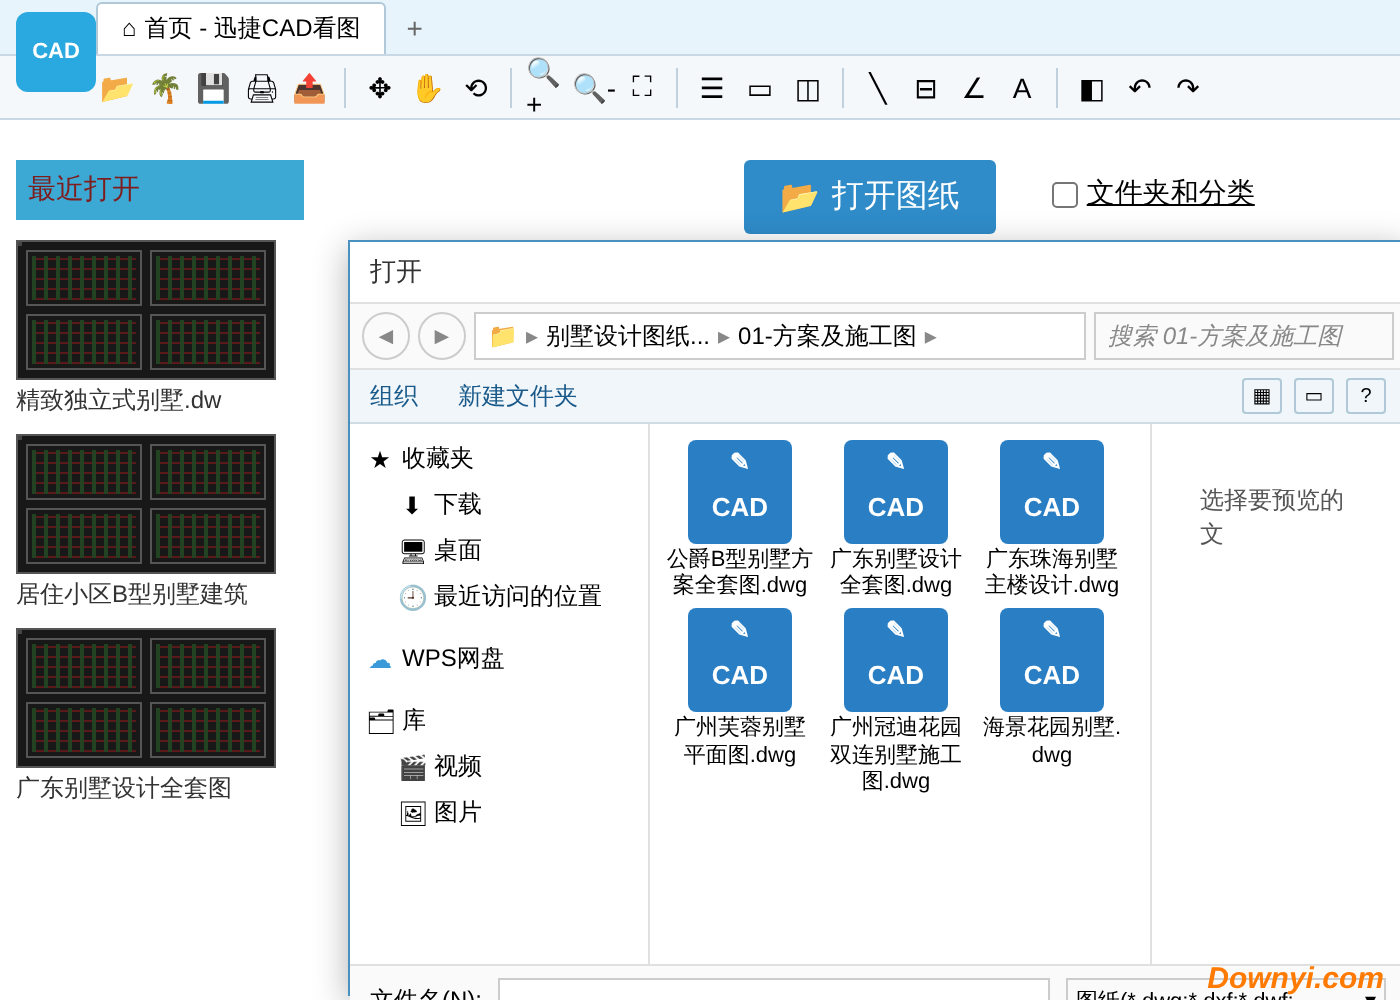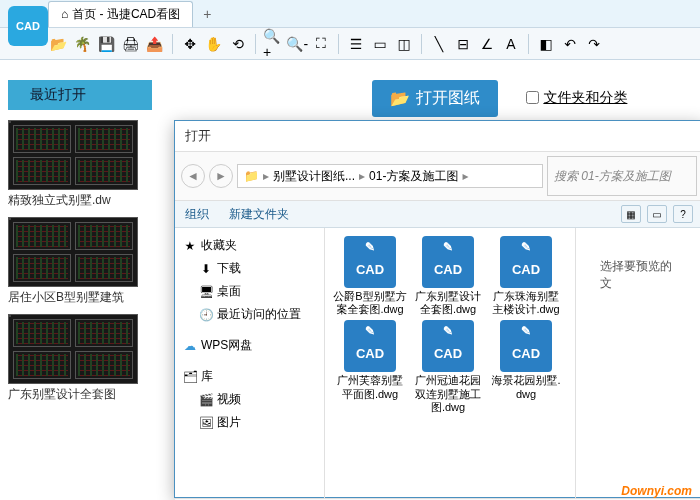--- a/index.html
+++ b/index.html
@@ -13,39 +13,39 @@
 .tab-plus { padding: 4px 10px; font-size: 14px; color: #666; }
 
 
 .toolbar { height: 32px; background: #f4f8fb; border-bottom: 1px solid #c8d8e4; display: flex; align-items: center; padding: 0 48px 0 48px; gap: 2px; }
 .toolbar .tbtn { width: 22px; height: 22px; display: flex; align-items: center; justify-content: center; border: 1px solid transparent; border-radius: 2px; font-size: 14px; cursor: pointer; }
 .toolbar .sep { width: 1px; height: 20px; background: #c0d0dc; margin: 0 4px; }
 
 
 .main { display: flex; height: calc(500px - 60px); }
 .left-panel { width: 160px; padding: 20px 8px; }
-.recent-header { background: #3ca9d4; color: #0f172a; padding: 6px 22px; font-size: 14px; margin-bottom: 10px; }
+.recent-header { background: #3ca9d4; color: #7f1d1d; padding: 6px 6px; font-size: 14px; margin-bottom: 10px; }
 .thumb { width: 130px; height: 70px; border: 1px solid #555; background: #181818; margin: 6px 0 2px; position: relative; }
 .thumb::before, .thumb::after { content: ""; position: absolute; background: #2a2a2a; border: 1px solid #444; }
 .thumb-label { font-size: 12px; color: #333; margin-bottom: 8px; white-space: nowrap; overflow: hidden; }
 
 .right-panel { flex: 1; padding: 20px 12px; position: relative; }
 .open-btn { background: #2f8cc9; color: #fff; border: none; padding: 8px 18px; font-size: 16px; border-radius: 3px; display: inline-flex; align-items: center; gap: 6px; margin-left: 200px; }
 .folder-cat { display: inline-flex; align-items: center; margin-left: 24px; font-size: 14px; }
 .folder-cat input { margin-right: 4px; }
 .folder-cat span { text-decoration: underline; }
 
 
 .dialog { position: absolute; left: 174px; top: 120px; width: 530px; height: 378px; background: #fff; border: 1px solid #4a90c0; box-shadow: 0 4px 16px rgba(0,0,0,.3); z-index: 100; }
 .dlg-title { background: #fff; padding: 6px 10px; font-size: 13px; color: #333; border-bottom: 1px solid #e0e0e0; }
 .dlg-nav { display: flex; align-items: center; padding: 4px 6px; gap: 4px; background: #fafafa; border-bottom: 1px solid #e0e0e0; }
 .nav-arrow { width: 24px; height: 24px; border: 1px solid #ccc; border-radius: 50%; display: flex; align-items: center; justify-content: center; font-size: 12px; color: #888; }
 .breadcrumb { flex: 1; border: 1px solid #ccc; height: 24px; display: flex; align-items: center; padding: 0 6px; font-size: 12px; gap: 4px; background: #fff; }
 .breadcrumb .sep2 { color: #888; }
-.search-box { width: 150px; border: 1px solid #ccc; height: 40px; padding: 0 6px; font-size: 12px; color: #888; font-style: italic; display: flex; align-items: center; }
+.search-box { width: 150px; border: 1px solid #ccc; height: 24px; padding: 0 6px; font-size: 12px; color: #888; font-style: italic; display: flex; align-items: center; }
 .dlg-toolbar { display: flex; align-items: center; padding: 4px 10px; background: #f0f6fa; border-bottom: 1px solid #d0dce4; font-size: 12px; }
 .dlg-toolbar .link { color: #1a5a8a; margin-right: 20px; cursor: pointer; }
 .dlg-toolbar .right-icons { margin-left: auto; display: flex; gap: 6px; }
 .dlg-toolbar .ricon { width: 20px; height: 18px; border: 1px solid #b0c8d8; border-radius: 2px; display: flex; align-items: center; justify-content: center; font-size: 10px; }
 
 .dlg-body { display: flex; height: 270px; }
 .dlg-tree { width: 150px; border-right: 1px solid #e0e0e0; padding: 6px 4px; font-size: 12px; overflow: hidden; }
 .tree-item { display: flex; align-items: center; gap: 4px; padding: 3px 4px; cursor: pointer; }
 .tree-item.indent { padding-left: 20px; }
 .tree-icon { width: 14px; text-align: center; }
@@ -58,21 +58,21 @@
 .file-icon span { margin-top: 14px; }
 .file-name { line-height: 1.2; word-break: break-all; }
 
 .preview-pane { flex: 1; border-left: 1px solid #e0e0e0; padding: 30px 24px; font-size: 12px; color: #555; text-align: left; }
 
 .dlg-footer { display: flex; align-items: center; padding: 6px 10px; gap: 8px; font-size: 12px; border-top: 1px solid #e0e0e0; background: #fafafa; }
 .dlg-footer label { white-space: nowrap; }
 .dlg-footer .fname { flex: 1; border: 1px solid #ccc; height: 22px; padding: 0 4px; }
 .dlg-footer .ftype { width: 160px; border: 1px solid #ccc; height: 22px; display: flex; align-items: center; padding: 0 4px; font-size: 11px; justify-content: space-between; }
 
-.watermark { position: absolute; bottom: 2px; right: 8px; color: #ff7a00; font-size: 12px; font-style: italic; font-weight: bold; z-index: 200; }
+.watermark { position: absolute; bottom: 2px; right: 8px; color: #ff7a00; font-size: 15px; font-style: italic; font-weight: bold; z-index: 200; }
 
 
 .mini { position: absolute; border: 1px solid #555; }
 .m1 { left: 4px; top: 4px; width: 58px; height: 28px; }
 .m2 { left: 66px; top: 4px; width: 58px; height: 28px; }
 .m3 { left: 4px; top: 36px; width: 58px; height: 28px; }
 .m4 { left: 66px; top: 36px; width: 58px; height: 28px; }
 .mini::after { content: ""; position: absolute; inset: 2px; background: repeating-linear-gradient(90deg,#2a5e2a 0 2px,transparent 2px 6px), repeating-linear-gradient(0deg,#8a1a1a 0 1px,transparent 1px 5px); opacity: .6; }
 </style>
 </head>

